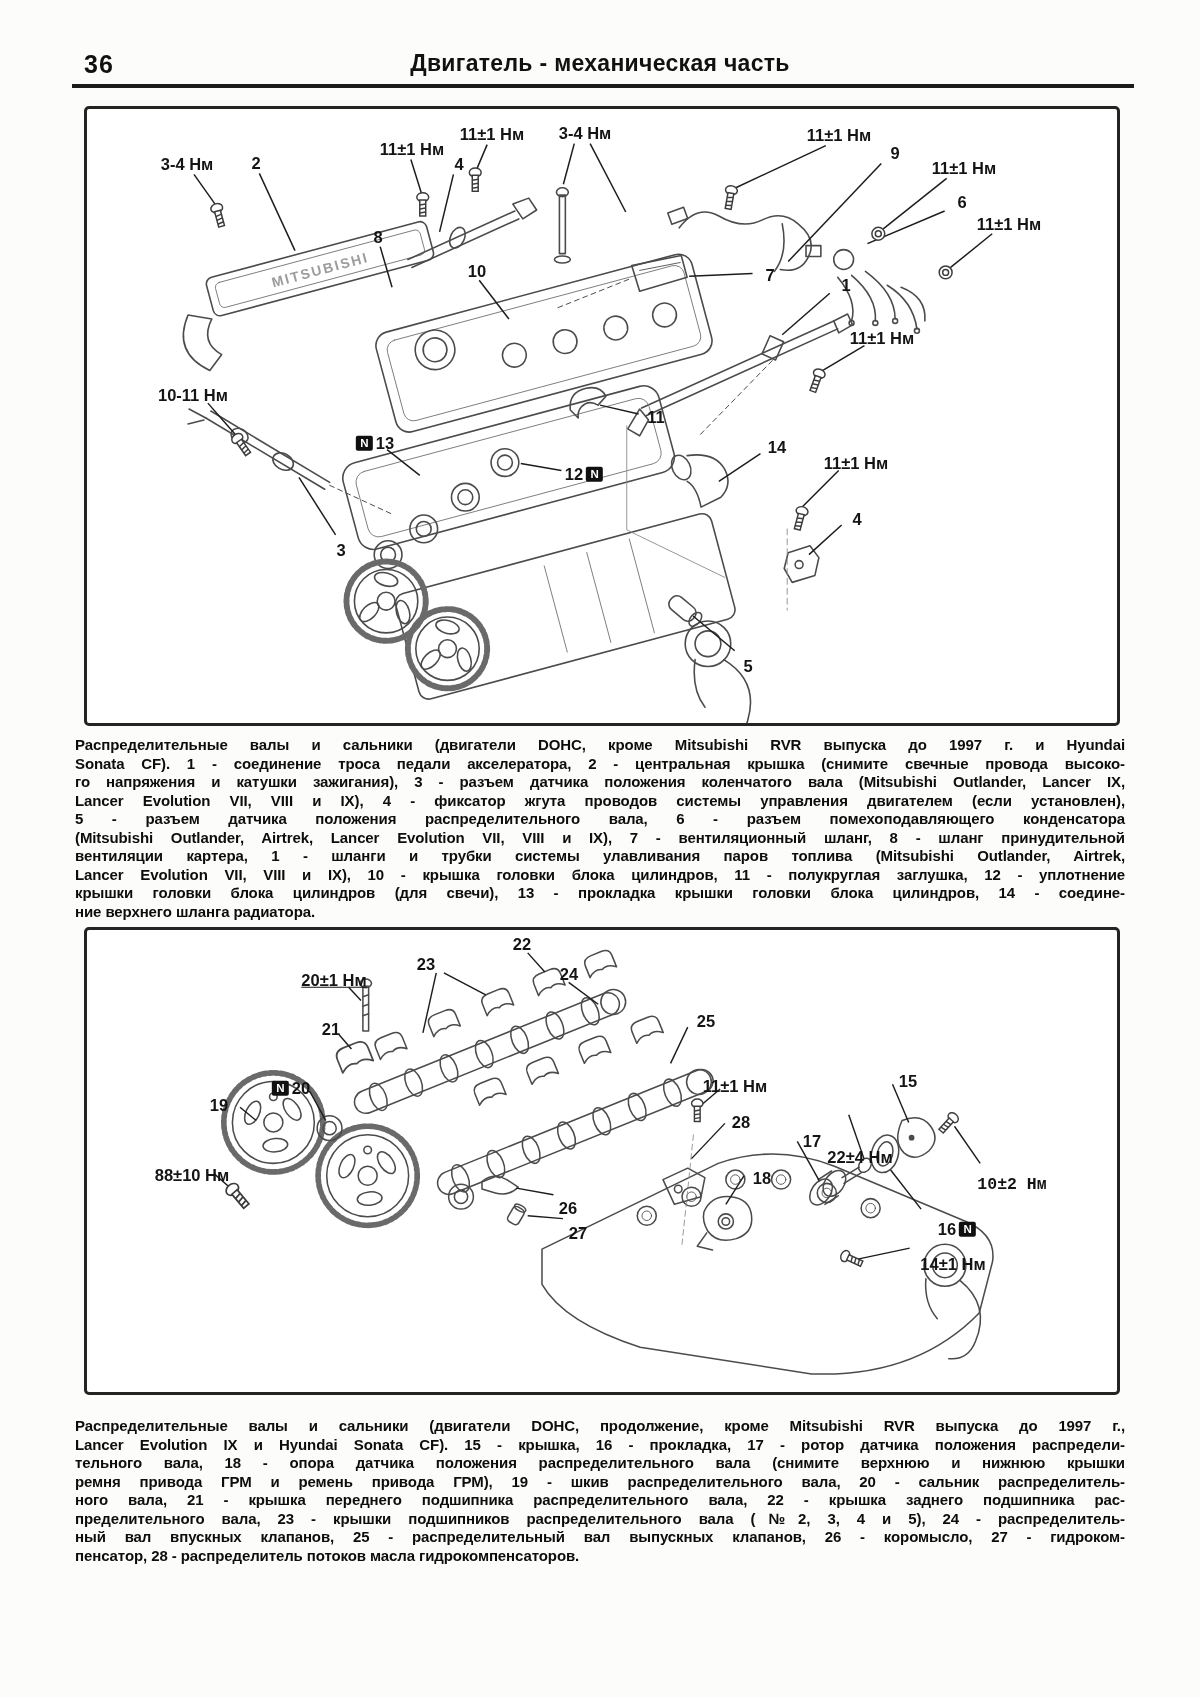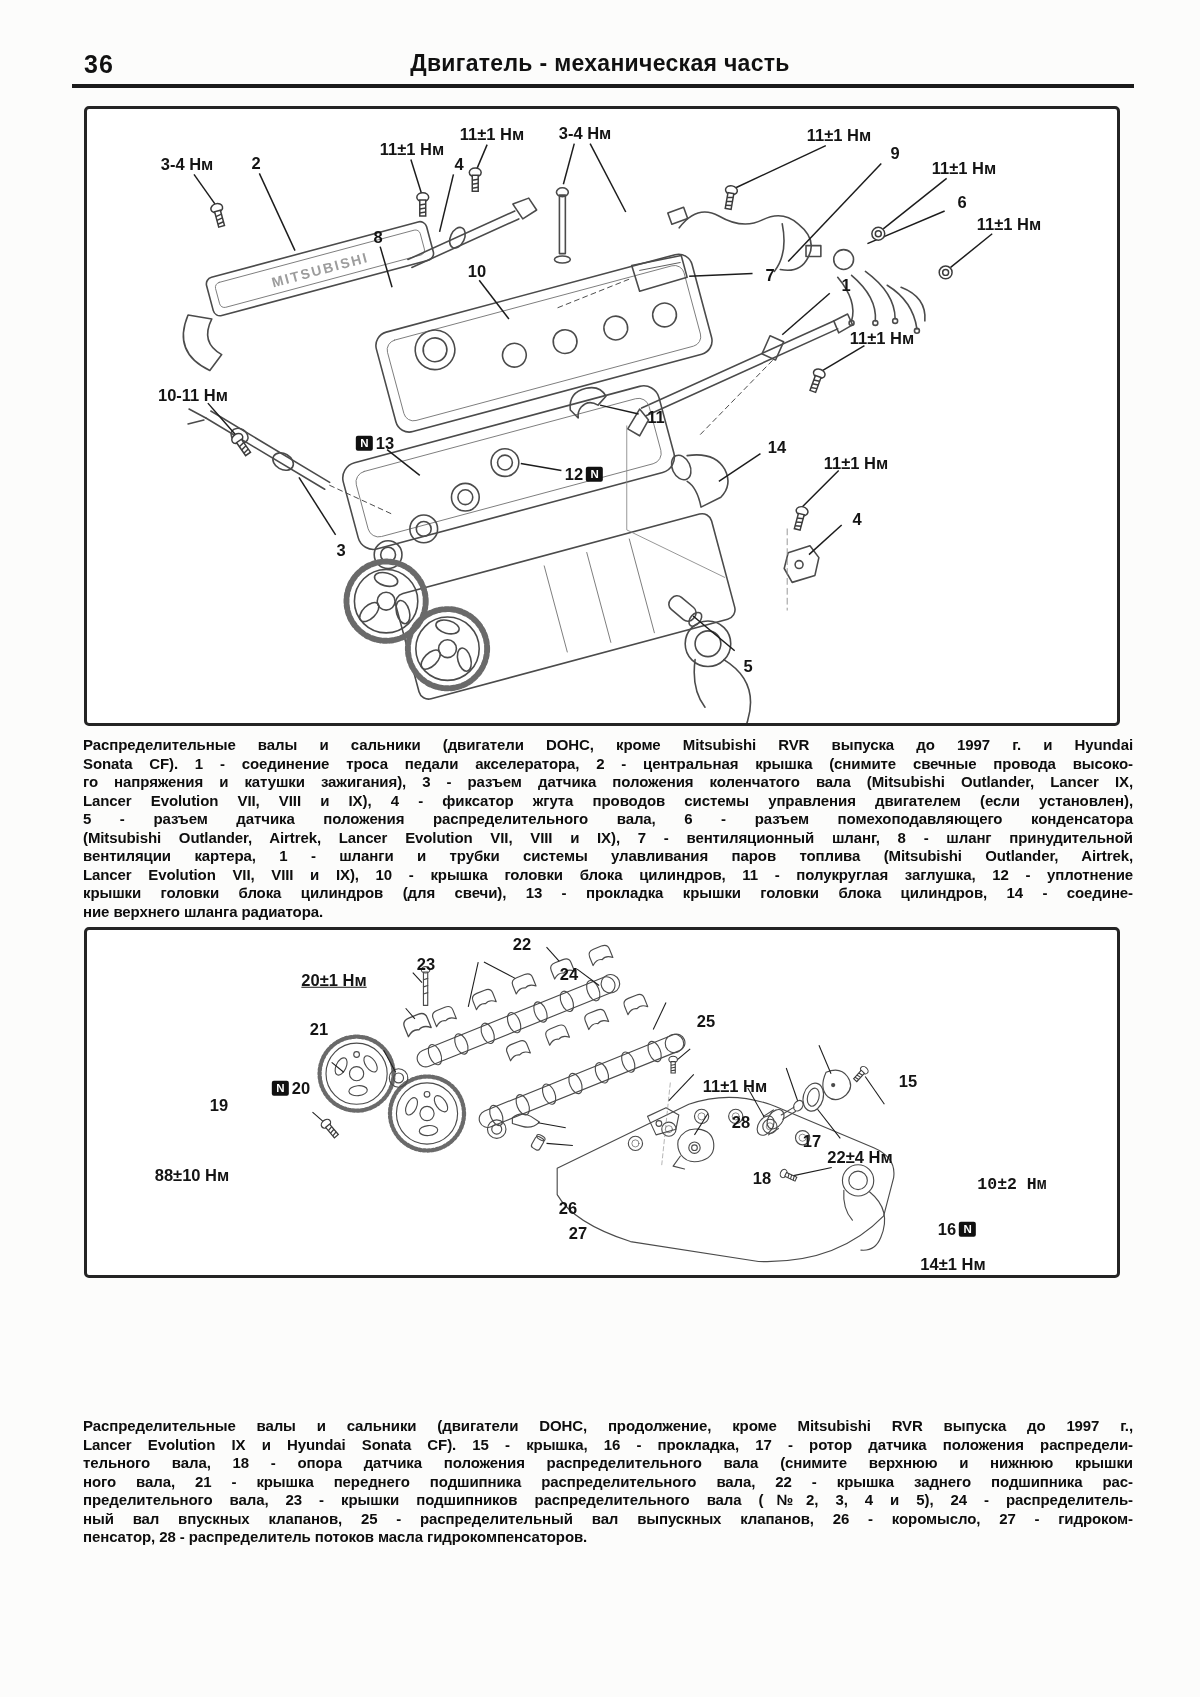--- a/index.html
+++ b/index.html
@@ -22,41 +22,40 @@
   }
   .header-rule {
     position:absolute; left:72px; top:84px; width:1062px; height:4px;
     background:#1b1b1b;
   }
   .figure {
     position:absolute; left:84px; width:1036px;
     border:3px solid #242424; border-radius:5px; background:#ffffff;
   }
   #figure1 { top:106px; height:620px; }
-  #figure2 { top:927px; height:351px; }
+  #figure2 { top:927px; height:468px; }
   .figure svg { position:absolute; left:0; top:0; width:100%; height:100%; }
   .label-layer { position:absolute; left:0; top:0; width:100%; height:100%; }
   .part-label {
     position:absolute; transform:translate(-50%,-50%);
     font-weight:bold; font-size:16.5px; color:#141414;
     white-space:nowrap; display:flex; align-items:center; gap:3px;
     line-height:1;
   }
   .nbox {
     display:inline-flex; width:17px; height:15px;
     background:#101010; color:#ffffff;
     font-size:11.5px; font-weight:bold;
     align-items:center; justify-content:center;
     border-radius:2px;
   }
   .caption {
     position:absolute; left:75px; width:1050px;
     font-weight:bold; font-size:15px; line-height:18.5px; color:#0d0d0d;
     letter-spacing:-0.1px;
-    margin-left:8px;
   }
   #caption1 { top:736px; }
   #caption2 { top:1417px; }
   .cap-line { text-align:justify; text-align-last:justify; }
   .cap-line.last { text-align-last:left; }
 </style>
 </head>
 <body>
 
 <div class="page-num">36</div>
@@ -477,21 +476,21 @@
       </div>
       <div class="part-label" style="left: 339px; top: 34px;">
         <span>23</span>
       </div>
       <div class="part-label" style="left: 482px; top: 44px;">
         <span>24</span>
       </div>
       <div class="part-label" style="left: 247px; top: 50px; text-decoration: underline;">
         <span>20±1 Нм</span>
       </div>
-      <div class="part-label" style="left: 232px; top: 99px; text-align: right;">
+      <div class="part-label" style="left: 244px; top: 99px; text-align: right;">
         <span>21</span>
       </div>
       <div class="part-label" style="left: 619px; top: 91px;">
         <span>25</span>
       </div>
       <div class="part-label" style="left: 204px; top: 158px;">
         <span class="nbox">N</span>
         <span>20</span>
       </div>
       <div class="part-label" style="left: 132px; top: 175px;">
@@ -534,17 +533,18 @@
       <div class="part-label" style="left: 866px; top: 334px;">
         <span>14±1 Нм</span>
       </div>
     </div>
 </div>
 
 <div class="caption" id="caption2">
     <div class="cap-line">Распределительные валы и сальники (двигатели DOHC, продолжение, кроме Mitsubishi RVR выпуска до 1997 г.,</div>
     <div class="cap-line">Lancer Evolution IX и Hyundai Sonata CF). 15 - крышка, 16 - прокладка, 17 - ротор датчика положения распредели-</div>
     <div class="cap-line">тельного вала, 18 - опора датчика положения распределительного вала (снимите верхнюю и нижнюю крышки</div>
+    <div class="cap-line">ремня привода ГРМ и ремень привода ГРМ), 19 - шкив распределительного вала, 20 - сальник распределитель-</div>
     <div class="cap-line">ного вала, 21 - крышка переднего подшипника распределительного вала, 22 - крышка заднего подшипника рас-</div>
     <div class="cap-line">пределительного вала, 23 - крышки подшипников распределительного вала (№2, 3, 4 и 5), 24 - распределитель-</div>
     <div class="cap-line">ный вал впускных клапанов, 25 - распределительный вал выпускных клапанов, 26 - коромысло, 27 - гидроком-</div>
     <div class="cap-line last">пенсатор, 28 - распределитель потоков масла гидрокомпенсаторов.</div>
   </div>
 
 </body></html>

